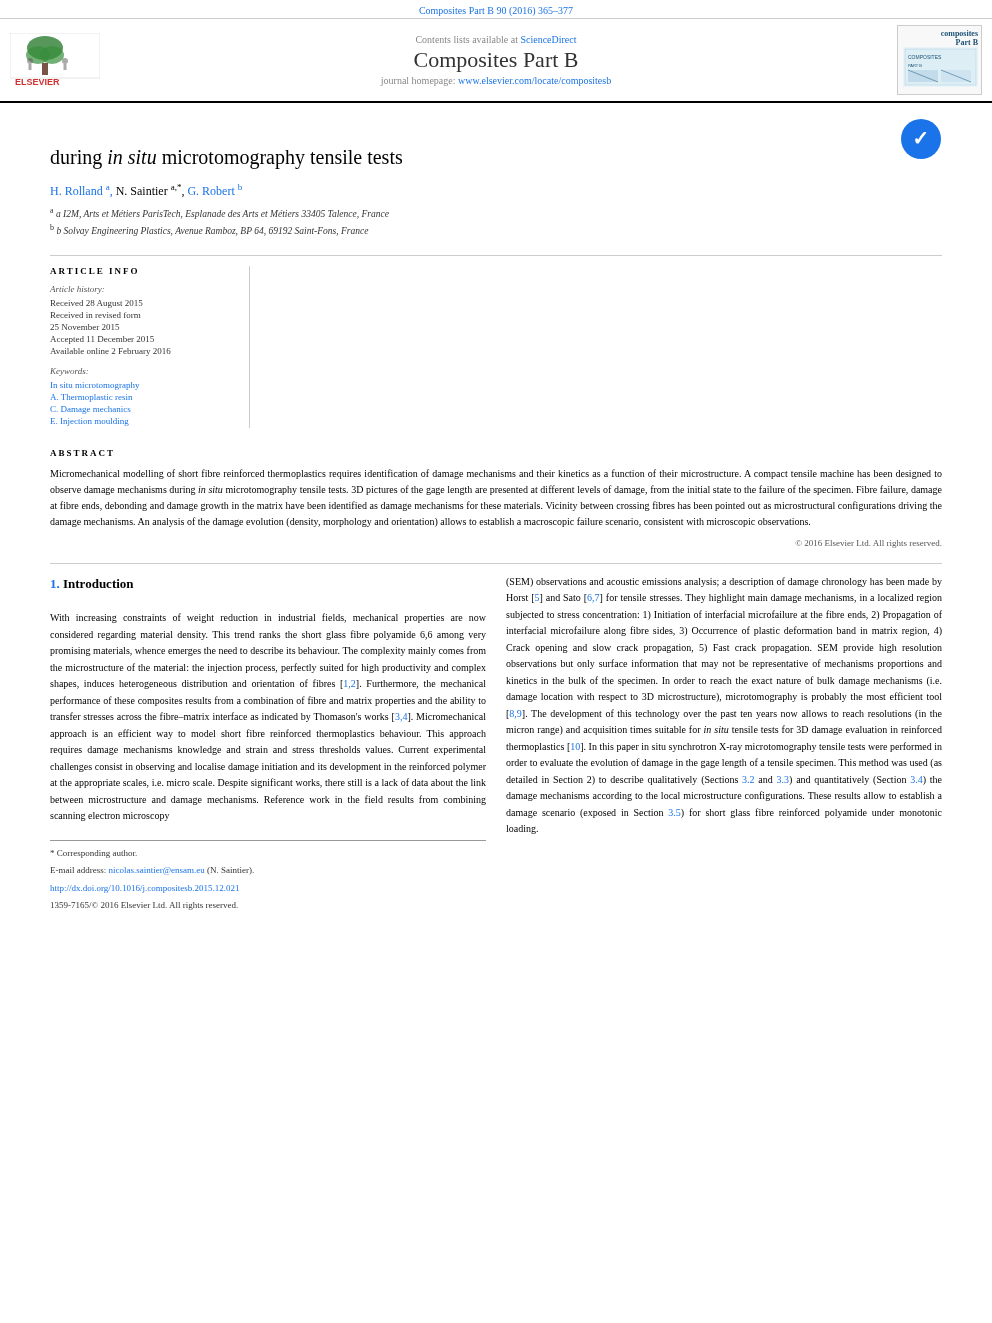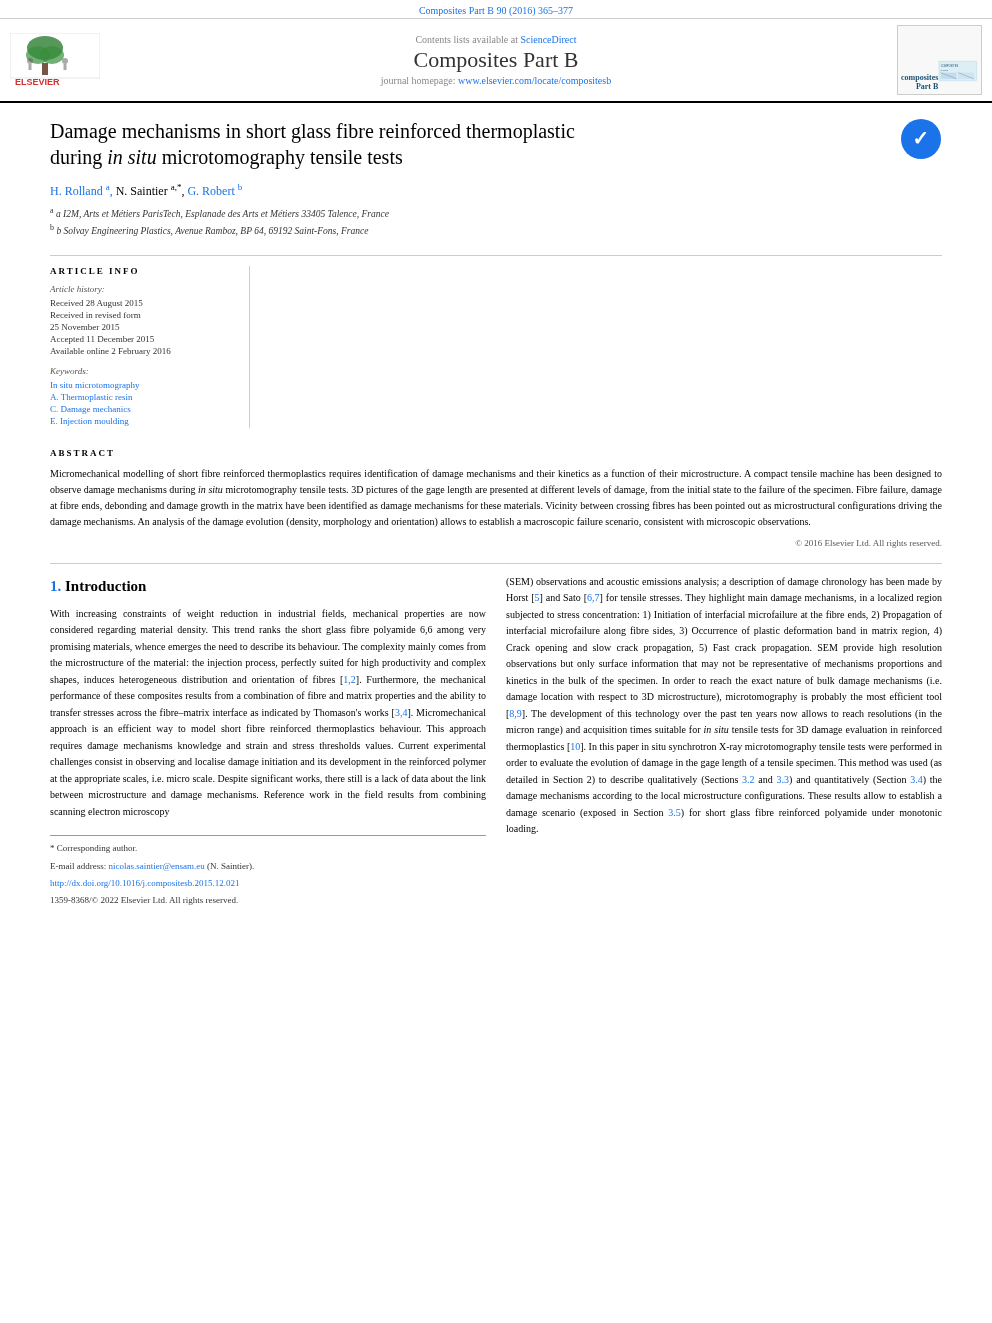--- a/index.html
+++ b/index.html
@@ -71,21 +71,21 @@
       height: 70px;
       border: 1px solid #ccc;
       position: relative;
       overflow: hidden;
       background: #f8f8f8;
     }
     .composites-logo-inner {
       width: 100%;
       height: 100%;
       display: flex;
-      flex-direction: row;
+      flex-direction: column;
       align-items: flex-end;
       padding: 3px;
     }
     .composites-logo-text {
       font-size: 8px;
       color: #1a5276;
       font-weight: bold;
       text-align: right;
     }
 
@@ -201,23 +201,23 @@
       gap: 20px;
     }
     .body-col {
       flex: 1;
       font-size: 10px;
       line-height: 1.6;
       text-align: justify;
     }
 
     .section-heading {
-      font-size: 15px;
+      font-size: 13px;
       font-weight: bold;
-      margin-bottom: 8px;
+      margin-bottom: 16px;
       color: #000;
     }
     .section-heading .section-num {
       color: #1a73e8;
     }
 
     .body-para {
       font-size: 10px;
       line-height: 1.65;
       text-align: justify;
@@ -312,21 +312,21 @@
         </svg>
       </div>
     </div>
   </div>
 </div>
 
 <div class="article-content">
 
   <div class="article-title-section">
     <div class="article-title">
-      <span>Damage mechanisms in short glass fibre reinforced thermoplastic</span><br>
+      <br>
       during <em>in situ</em> microtomography tensile tests
     </div>
 
     <button class="crossmark-btn">
       <svg width="42" height="42" viewBox="0 0 42 42">
         <circle cx="21" cy="21" r="20" fill="#1a73e8"></circle>
         <text x="21" y="27" text-anchor="middle" font-size="20" font-weight="bold" fill="#fff" font-family="Arial">✓</text>
         <text x="21" y="38" text-anchor="middle" font-size="6" fill="#1a73e8" font-family="Arial" dy="0"></text>
       </svg>
     </button>
@@ -385,21 +385,21 @@
       <div class="footnote-section">
         <div class="footnote-item">* Corresponding author.</div>
         <div class="footnote-item">
           <span>E-mail address:</span>
           <a href="mailto:nicolas.saintier@ensam.eu">nicolas.saintier@ensam.eu</a>
           <span>(N. Saintier).</span>
         </div>
         <div class="footnote-item">
           <a href="#">http://dx.doi.org/10.1016/j.compositesb.2015.12.021</a>
         </div>
-        <div class="footnote-item">1359-8368/© 2022 Elsevier Ltd. All rights reserved.</div>
+        <div class="footnote-item">1359-7165/© 2016 Elsevier Ltd. All rights reserved.</div>
       </div>
     </div>
 
     <div class="body-col">
       <div class="body-para">
         (SEM) observations and acoustic emissions analysis; a description of damage chronology has been made by Horst [<a href="#">5</a>] and Sato [<a href="#">6,7</a>] for tensile stresses. They highlight main damage mechanisms, in a localized region subjected to stress concentration: 1) Initiation of interfacial microfailure at the fibre ends, 2) Propagation of interfacial microfailure along fibre sides, 3) Occurrence of plastic deformation band in matrix region, 4) Crack opening and slow crack propagation, 5) Fast crack propagation. SEM provide high resolution observations but only surface information that may not be representative of mechanisms proportions and kinetics in the bulk of the specimen. In order to reach the exact nature of bulk damage mechanisms (i.e. damage location with respect to 3D microstructure), microtomography is probably the most efficient tool [<a href="#">8,9</a>]. The development of this technology over the past ten years now allows to reach resolutions (in the micron range) and acquisition times suitable for <em>in situ</em> tensile tests for 3D damage evaluation in reinforced thermoplastics [<a href="#">10</a>]. In this paper in situ synchrotron X-ray microtomography tensile tests were performed in order to evaluate the evolution of damage in the gage length of a tensile specimen. This method was used (as detailed in Section 2) to describe qualitatively (Sections <a href="#">3.2</a> and <a href="#">3.3</a>) and quantitatively (Section <a href="#">3.4</a>) the damage mechanisms according to the local microstructure configurations. These results allow to establish a damage scenario (exposed in Section <a href="#">3.5</a>) for short glass fibre reinforced polyamide under monotonic loading.
       </div>
     </div>
 
   </div>

